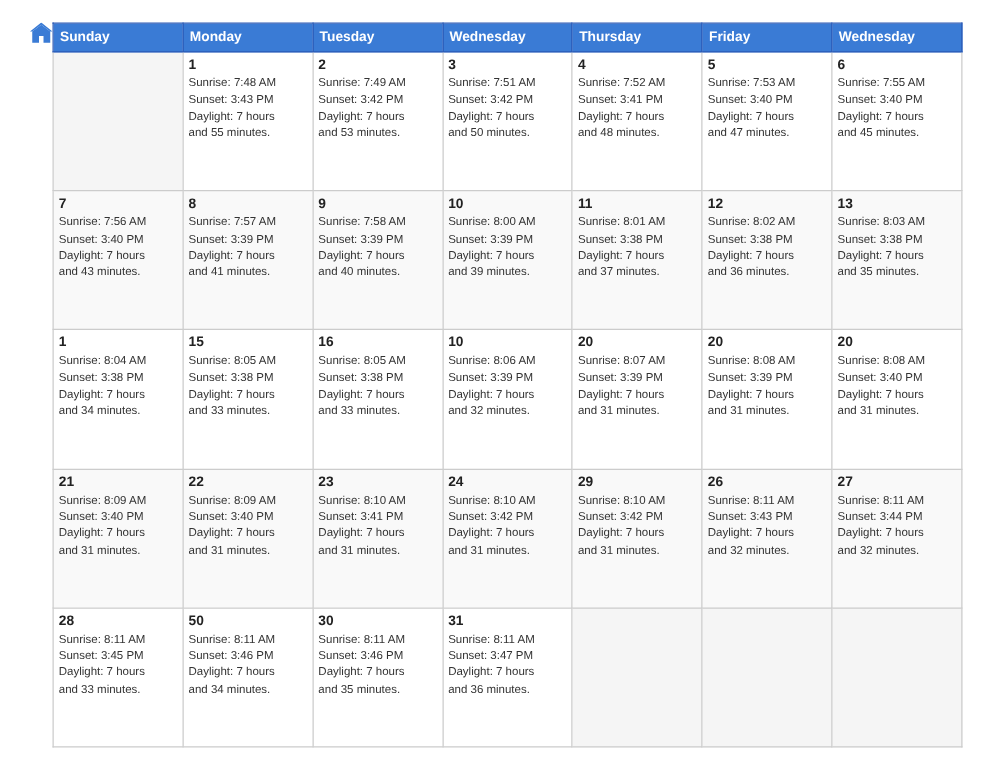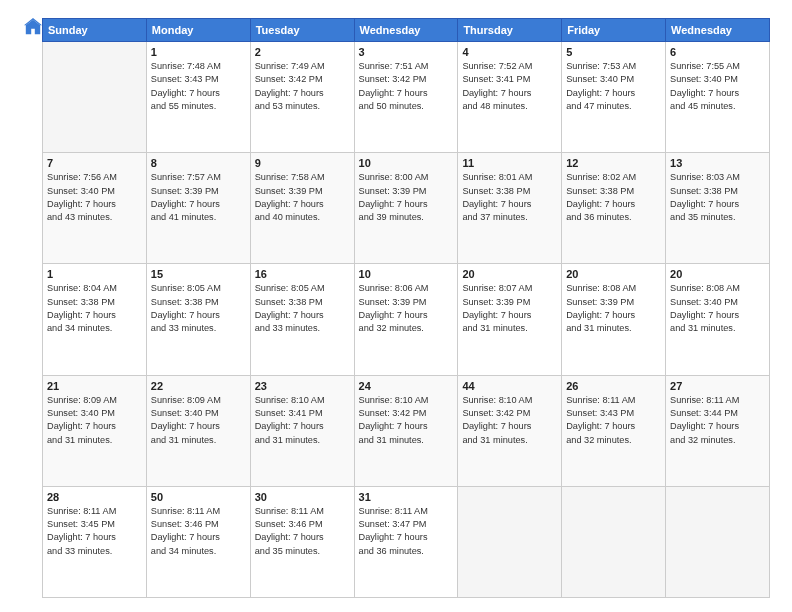--- a/index.html
+++ b/index.html
@@ -234,21 +234,21 @@
           </td>
           <td>
             <span class="day-num">23</span>
             <div class="day-info">Sunrise: 8:10 AM<br>Sunset: 3:41 PM<br>Daylight: 7 hours<br>and 31 minutes.</div>
           </td>
           <td>
             <span class="day-num">24</span>
             <div class="day-info">Sunrise: 8:10 AM<br>Sunset: 3:42 PM<br>Daylight: 7 hours<br>and 31 minutes.</div>
           </td>
           <td>
-            <span class="day-num">44</span>
+            <span class="day-num">29</span>
             <div class="day-info">Sunrise: 8:10 AM<br>Sunset: 3:42 PM<br>Daylight: 7 hours<br>and 31 minutes.</div>
           </td>
           <td>
             <span class="day-num">26</span>
             <div class="day-info">Sunrise: 8:11 AM<br>Sunset: 3:43 PM<br>Daylight: 7 hours<br>and 32 minutes.</div>
           </td>
           <td>
             <span class="day-num">27</span>
             <div class="day-info">Sunrise: 8:11 AM<br>Sunset: 3:44 PM<br>Daylight: 7 hours<br>and 32 minutes.</div>
           </td>

